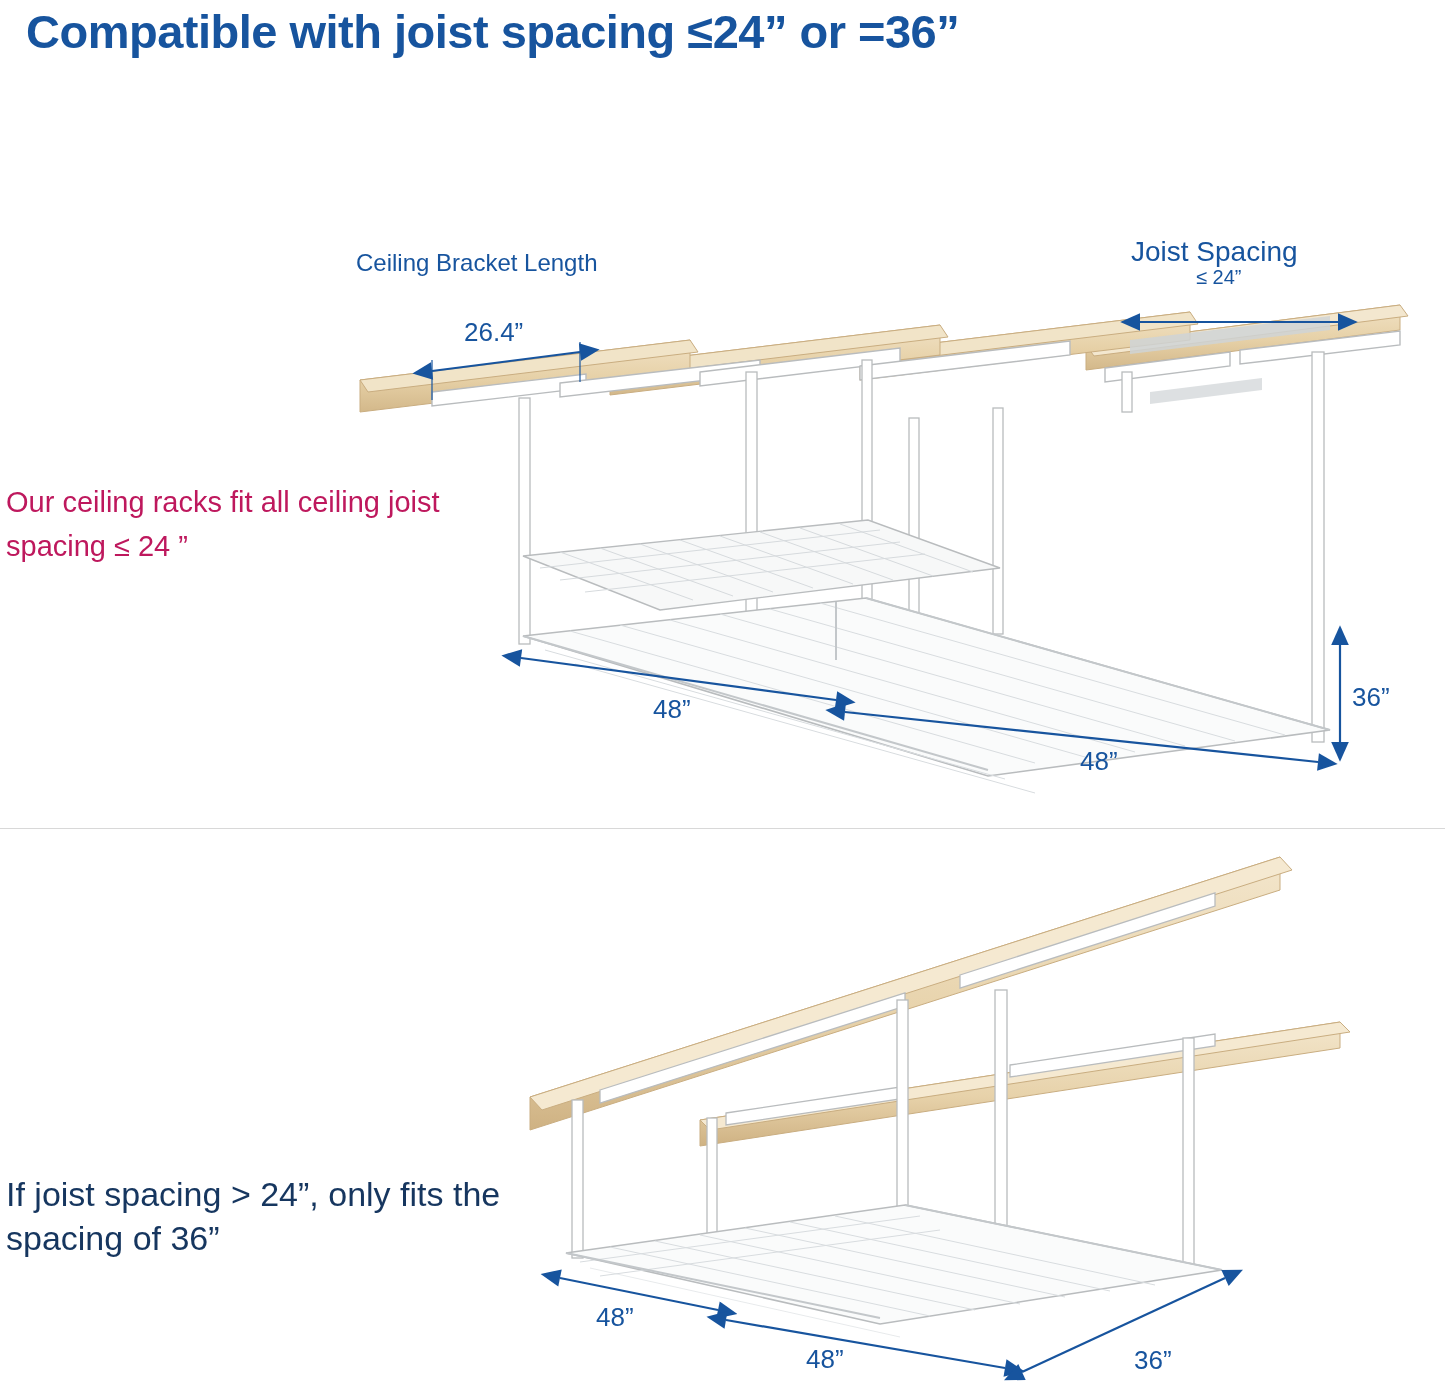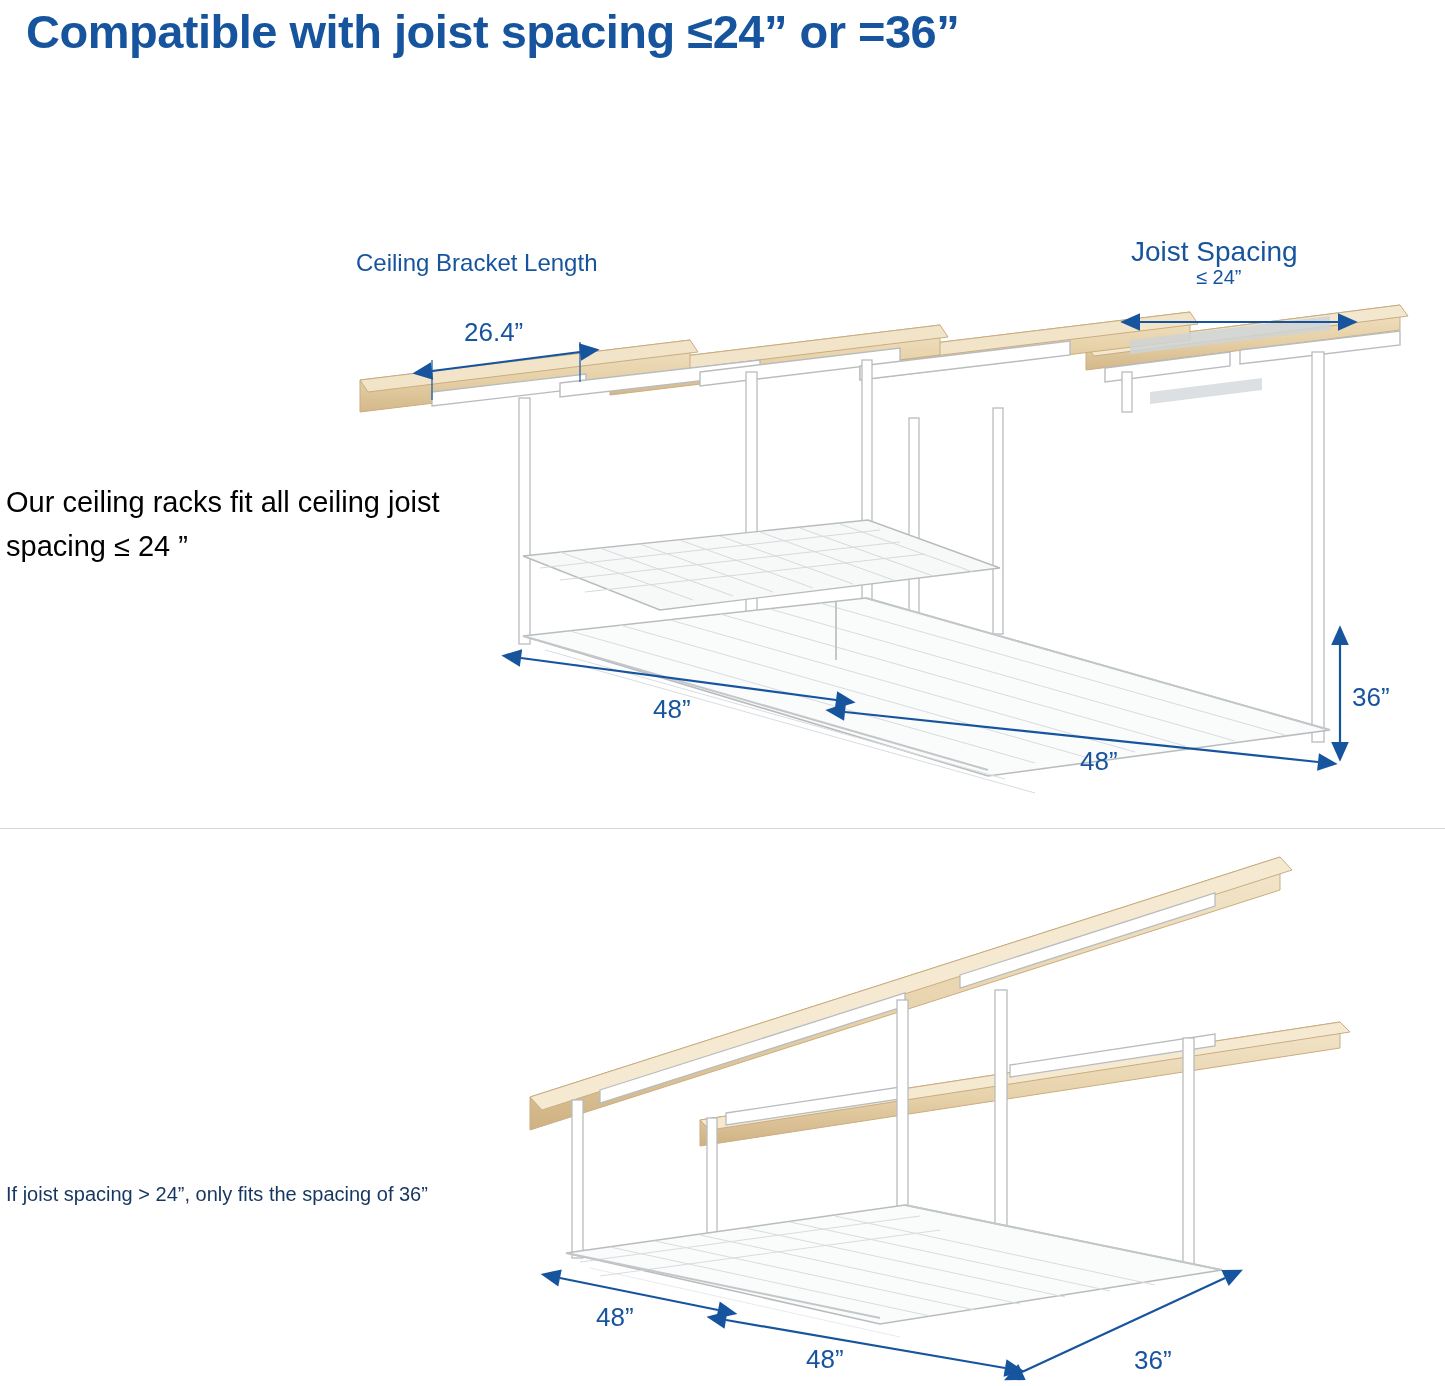--- a/index.html
+++ b/index.html
@@ -79,28 +79,28 @@
   .dim-36a {
     left: 1352px;
     top: 682px;
     font-size: 26px;
   }
   .body-text-1 {
     left: 6px;
     top: 480px;
     font-size: 29px;
     line-height: 44px;
-    color: #000000;
+    color: #be185d;
     white-space: normal;
     width: 500px;
   }
   .body-text-2 {
     left: 6px;
     top: 1172px;
-    font-size: 20px;
+    font-size: 34px;
     line-height: 44px;
     color: #16365f;
     white-space: normal;
     width: 500px;
   }
   .dim-48c {
     left: 596px;
     top: 1302px;
     font-size: 26px;
   }

